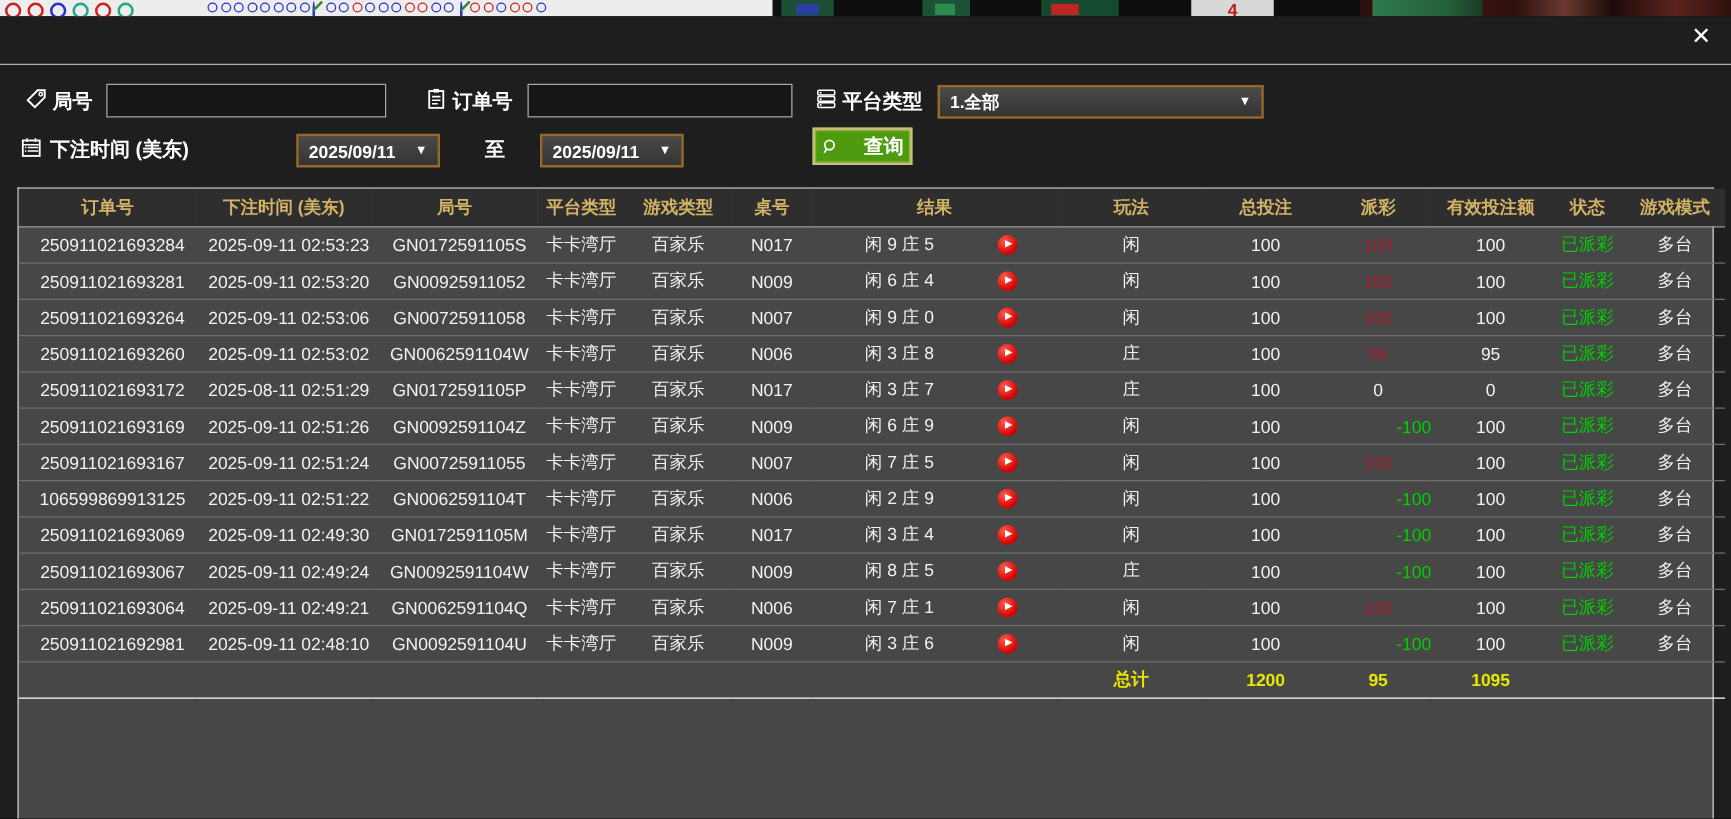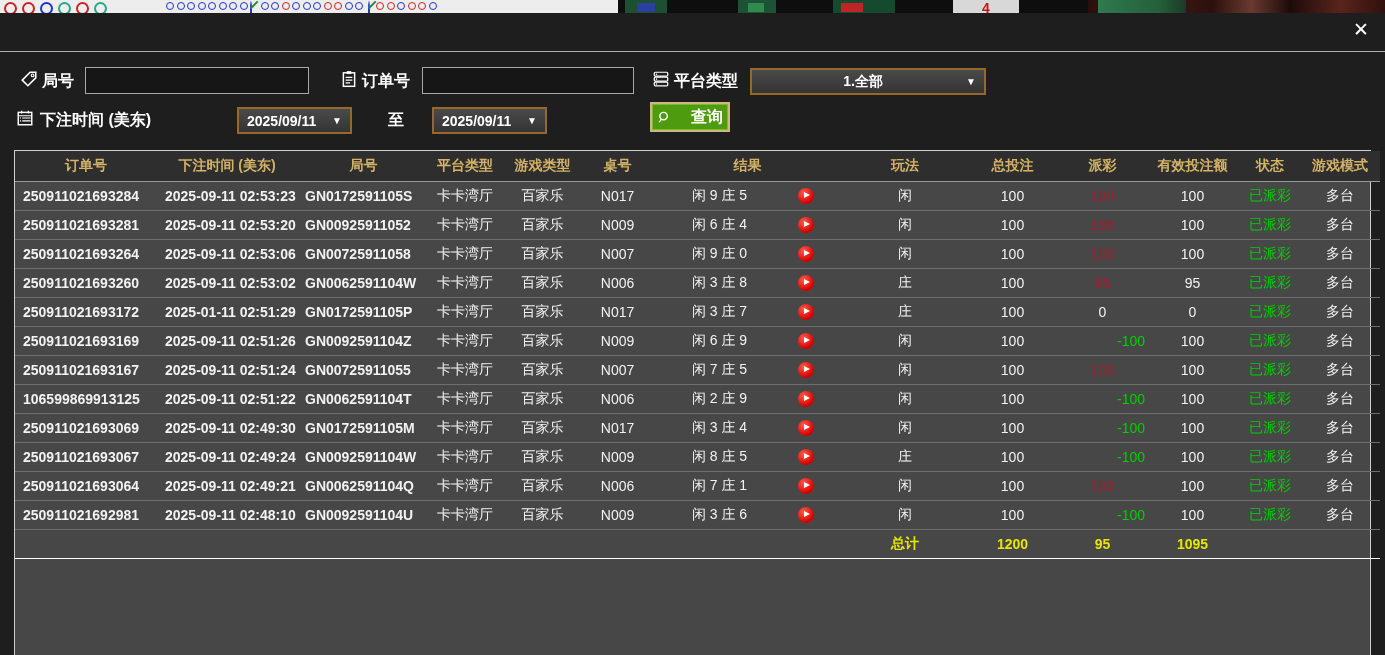--- a/index.html
+++ b/index.html
@@ -46,21 +46,21 @@
     background:var(--table-bg); border:1px solid #cfcfcf; border-bottom:none; }
   table { border-collapse:collapse; table-layout:fixed; width:100%; }
   col.c1{width:142px} col.c2{width:140px} col.c3{width:133px} col.c4{width:70px} col.c5{width:85px}
   col.c6{width:65px} col.c7{width:195px} col.c8{width:120px} col.c9{width:95px} col.c10{width:85px}
   col.c11{width:95px} col.c12{width:60px} col.c13{width:80px}
   thead th { height:30px; background:#2e2e2e; color:var(--header-gold); font-size:14px; font-weight:bold;
     border-bottom:1px solid #9a9a9a; text-align:center; }
   tbody td { height:29px; font-size:14px; color:#f2f2f2; text-align:center; border-top:1px solid #6e6e6e;
     white-space:nowrap; overflow:hidden; }
   tbody tr:first-child td { border-top:none; }
-  td.al { text-align:left; padding-left:8px;font-weight:bold; }
+  td.al { text-align:center; padding-left:8px; }
   td.result { position:relative; }
   td.result .rtext { display:inline-block; width:110px; text-align:center; margin-right:56px; }
   .replay { position:absolute; left:148px; top:50%; transform:translateY(-50%); width:16px; height:16px;
     border-radius:50%; background:radial-gradient(circle at 35% 30%, #ff5a4a, #d40000 70%); cursor:pointer; }
   .replay .tri { position:absolute; left:6px; top:4.2px; width:0; height:0;
     border-left:6px solid #fff; border-top:3.8px solid transparent; border-bottom:3.8px solid transparent; }
   .pay-pos { color:var(--payout-red); }
   .pay-neg { color:var(--payout-green);text-align:right; }
   .pay-zero { color:#f2f2f2; }
   td.status { color:var(--status-green); }
@@ -125,21 +125,21 @@
     <svg viewBox="0 0 16 16">
         <rect x="2" y="2" width="12" height="3.4" rx="1" fill="none" stroke="#fff" stroke-width="1.1"></rect>
         <rect x="2" y="6.4" width="12" height="3.4" rx="1" fill="none" stroke="#fff" stroke-width="1.1"></rect>
         <rect x="2" y="10.8" width="12" height="3.4" rx="1" fill="none" stroke="#fff" stroke-width="1.1"></rect>
         <circle cx="4" cy="3.7" r=".7" fill="#fff"></circle>
         <circle cx="4" cy="8.1" r=".7" fill="#fff"></circle>
         <circle cx="4" cy="12.5" r=".7" fill="#fff"></circle>
       </svg>
   </span>
   <span class="flabel" style="left:674px;top:71px;">平台类型</span>
-  <div class="sel-box" style="left:750px;top:68px;width:236px;text-align:center;">
+  <div class="sel-box" style="left:750px;top:68px;width:261px;">
     <span class="sel-text">1.全部</span>
     <span class="caret">▼</span>
   </div>
 
   <span class="ficon" style="left:16px;top:109px;">
     <svg viewBox="0 0 16 16">
         <rect x="2" y="3" width="12" height="11" fill="none" stroke="#fff" stroke-width="1.3"></rect>
         <path d="M5 1.5 V4 M11 1.5 V4 M2 6 H14 M5.5 8 H13 M5.5 10.5 H13 M3.5 8 H4.5 M3.5 10.5 H4.5" stroke="#fff" stroke-width="1.1"></path>
       </svg>
   </span>
@@ -259,21 +259,21 @@
               </span></td>
             <td>庄</td>
             <td>100</td>
             <td class="pay-pos">95</td>
             <td>95</td>
             <td class="status">已派彩</td>
             <td>多台</td>
           </tr>
           <tr>
             <td class="al">250911021693172</td>
-            <td class="al">2025-01-11 02:51:29</td>
+            <td class="al">2025-08-11 02:51:29</td>
             <td class="al">GN0172591105P</td>
             <td>卡卡湾厅</td>
             <td>百家乐</td>
             <td>N017</td>
             <td class="result"><span class="rtext">闲 3 庄 7</span><span class="replay">
                 <span class="tri"></span>
               </span></td>
             <td>庄</td>
             <td>100</td>
             <td class="pay-zero">0</td>

